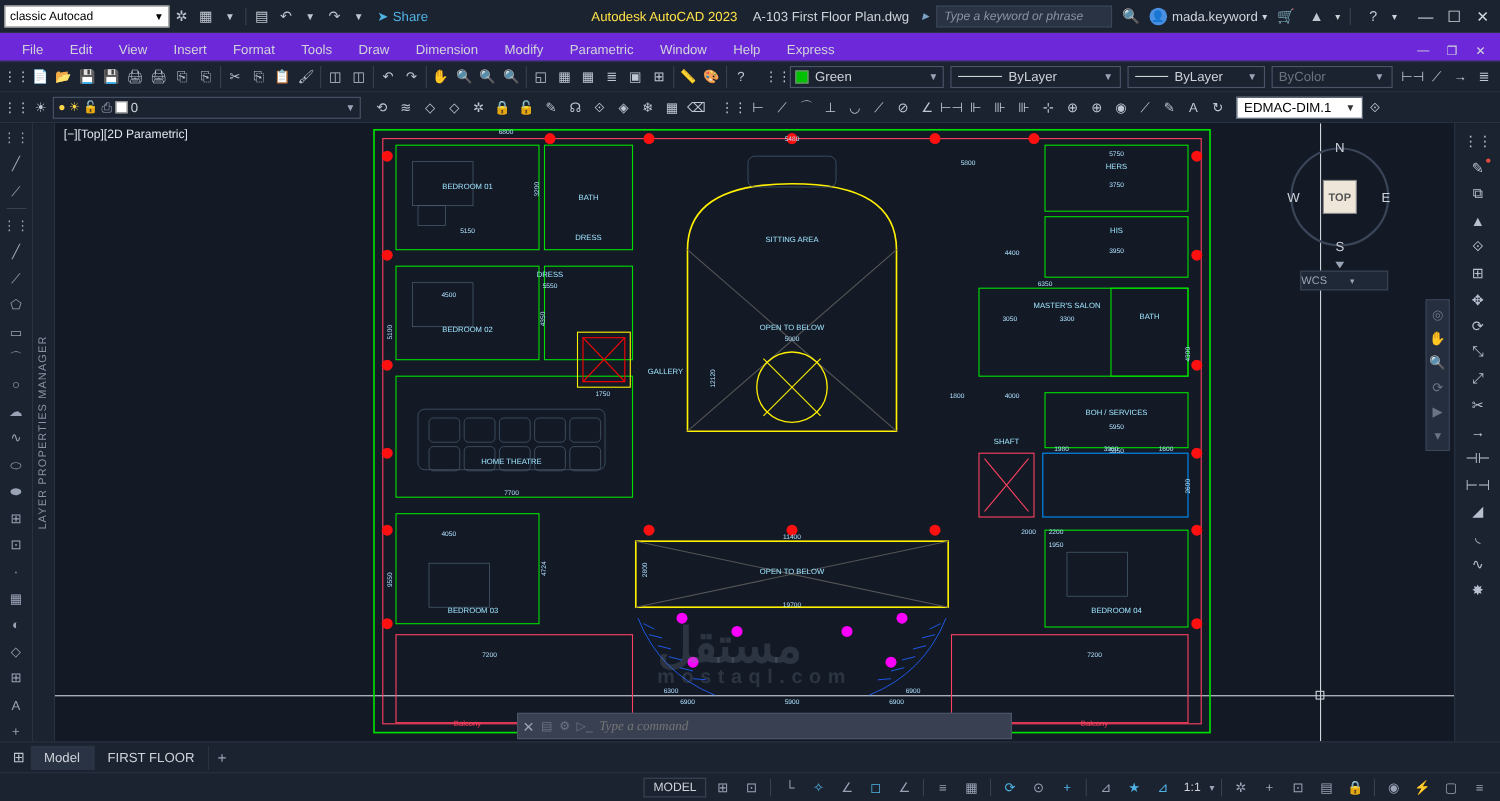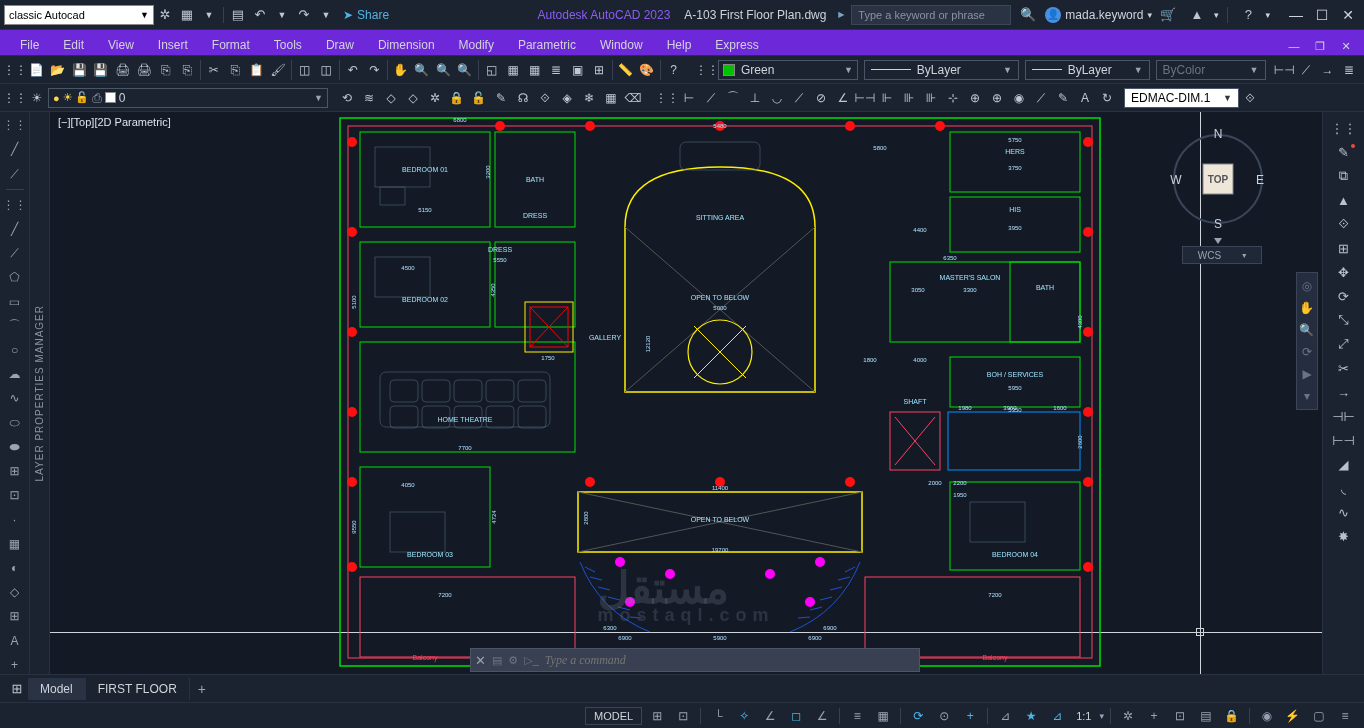--- a/index.html
+++ b/index.html
@@ -4,24 +4,24 @@
 <style>
 *{margin:0;padding:0;box-sizing:border-box;font-family:"Segoe UI",Arial,sans-serif;user-select:none}
 body{background:#1b2330;width:1364px;height:728px;overflow:hidden;color:#d0d4da;font-size:12px;position:relative}
 .titlebar{height:30px;background:#1b2330;display:flex;align-items:center;padding:0 4px;border-bottom:1px solid #2a3242}
 .ws-select{width:150px;height:20px;background:#fff;color:#000;font-size:11px;border:1px solid #888;padding:0 4px;display:flex;align-items:center;justify-content:space-between}
 .ws-select .arrow{font-size:9px}
 .tb-icon{width:18px;height:18px;margin:0 2px;color:#bfc6d0;display:flex;align-items:center;justify-content:center;font-size:13px;cursor:pointer}
 .tb-sep{width:1px;height:16px;background:#374051;margin:0 3px}
 .share{color:#4fb3e4;font-size:12px;display:flex;align-items:center;gap:4px;margin-left:6px}
 .app-title{position:absolute;left:50%;transform:translateX(-50%);display:flex;gap:14px;align-items:center}
-.app-title .prod{color:#8b5cf6}
+.app-title .prod{color:#fde047}
 .app-title .file{color:#cfd3da}
 .title-right{margin-left:auto;display:flex;align-items:center;gap:6px}
-.search-box{width:160px;height:20px;background:#2a3344;border:1px solid #3a4558;color:#8a92a3;font-size:11px;padding:0 6px;display:flex;align-items:center;position:relative}
+.search-box{width:160px;height:20px;background:#2a3344;border:1px solid #3a4558;color:#8a92a3;font-size:11px;font-style:italic;padding:0 6px;display:flex;align-items:center;position:relative}
 .search-box::before{content:"▶";font-size:8px;color:#7aa3c5;position:absolute;left:-14px}
 .user-chip{display:flex;align-items:center;gap:4px;color:#cfd3da}
 .user-chip .avatar{width:16px;height:16px;background:#4a90e2;border-radius:50%;display:flex;align-items:center;justify-content:center;color:#fff;font-size:10px}
 .win-btns{display:flex;gap:2px;margin-left:8px}
 .win-btn{width:24px;height:18px;display:flex;align-items:center;justify-content:center;color:#cfd3da;font-size:14px;cursor:pointer}
 .menubar{height:26px;background:#6d28d9;display:flex;align-items:flex-end;padding:0 8px;border-bottom:1px solid #2a3242;position:relative}
 .menu-item{padding:3px 12px;font-size:12px;color:#d0d4da;cursor:pointer}
 .doc-btns{position:absolute;right:6px;display:flex;gap:2px}
 .toolbar{height:28px;background:#1b2330;display:flex;align-items:center;padding:0 4px;gap:0;border-bottom:1px solid #2a3242}
 .tbar-ico{width:22px;height:22px;display:flex;align-items:center;justify-content:center;font-size:12px;color:#c0c7d4;cursor:pointer;border:1px solid transparent}
@@ -41,21 +41,21 @@
 .left-palette{position:absolute;left:0;top:0;bottom:0;width:30px;background:#1b2330;border-right:1px solid #2a3242;display:flex;flex-direction:column;align-items:center;padding-top:4px;gap:6px}
 .lp-ico{width:20px;height:20px;display:flex;align-items:center;justify-content:center;color:#9aa3b5;font-size:12px;cursor:pointer}
 .lp-sep{width:18px;height:1px;background:#374051}
 .layer-mgr{position:absolute;left:30px;top:0;bottom:0;width:20px;background:#1b2330;border-right:1px solid #2a3242;display:flex;align-items:center;justify-content:center}
 .layer-mgr span{writing-mode:vertical-rl;transform:rotate(180deg);font-size:10px;color:#8a92a3;letter-spacing:1px;white-space:nowrap}
 .canvas{position:absolute;left:50px;top:0;right:42px;bottom:0;background:#131a26;overflow:hidden}
 .viewport-label{position:absolute;left:8px;top:4px;color:#dfe3ea;font-size:11px}
 .drawing{position:absolute;left:280px;top:0;width:780px;height:560px}
 .drawing svg{width:100%;height:100%}
 .navcube{position:absolute;right:54px;top:12px;width:100px;height:120px}
-.wcs-chip{position:absolute;right:60px;top:134px;width:80px;height:18px;background:#1f2836;border:1px solid #3a4558;display:flex;align-items:center;justify-content:center;font-size:10px;color:#9aa3b5;gap:21px}
+.wcs-chip{position:absolute;right:60px;top:134px;width:80px;height:18px;background:#1f2836;border:1px solid #3a4558;display:flex;align-items:center;font-size:10px;color:#9aa3b5;gap:21px}
 .ribbon3d{position:absolute;right:42px;top:160px;width:22px;background:#252e3f;border:1px solid #3a4558;padding:4px 0;display:flex;flex-direction:column;align-items:center;gap:4px}
 .r3d-ico{width:18px;height:18px;display:flex;align-items:center;justify-content:center;color:#6b7485;font-size:12px}
 .right-palette{position:absolute;right:0;top:0;bottom:0;width:42px;background:#1b2330;border-left:1px solid #2a3242;display:flex;flex-direction:column;align-items:center;padding-top:6px;gap:4px}
 .rp-ico{width:26px;height:20px;display:flex;align-items:center;justify-content:center;color:#b8c0d0;font-size:13px;cursor:pointer}
 .red-dot{width:4px;height:4px;background:#e74c3c;border-radius:50%;position:absolute;right:2px;top:2px}
 .cmd-bar{position:absolute;left:470px;bottom:56px;width:450px;height:24px;background:#384052;border:1px solid #4a5568;display:flex;align-items:center;padding:0 4px;gap:6px}
 .cmd-bar .x{color:#9aa3b5;cursor:pointer;font-size:13px}
 .cmd-bar .grip{color:#6b7485;font-size:11px}
 .cmd-bar input{flex:1;background:transparent;border:none;color:#8a92a3;font-family:Liberation Serif, serif;font-size:12px;font-style:italic;outline:none}
 .watermark{position:absolute;left:50%;bottom:48px;transform:translateX(-50%);font-size:44px;font-weight:bold;color:rgba(120,130,150,0.25);letter-spacing:2px;pointer-events:none;font-family:Arial}

